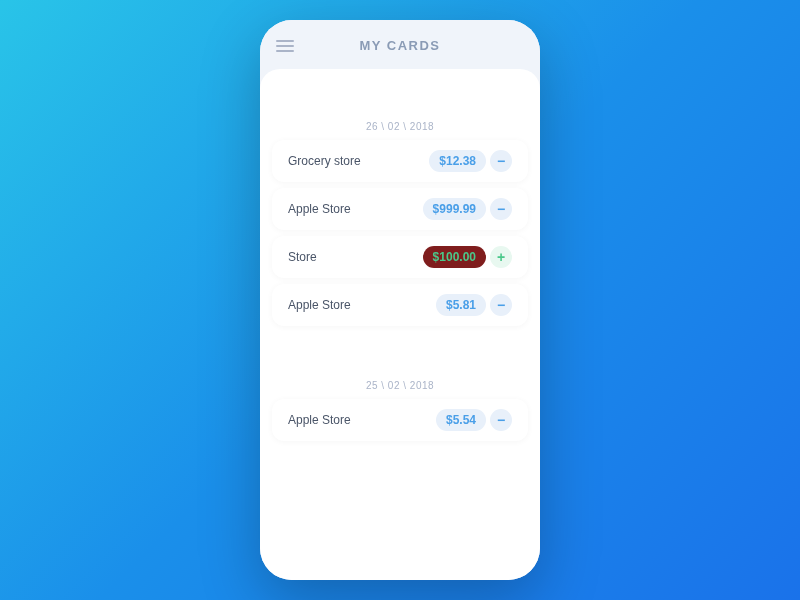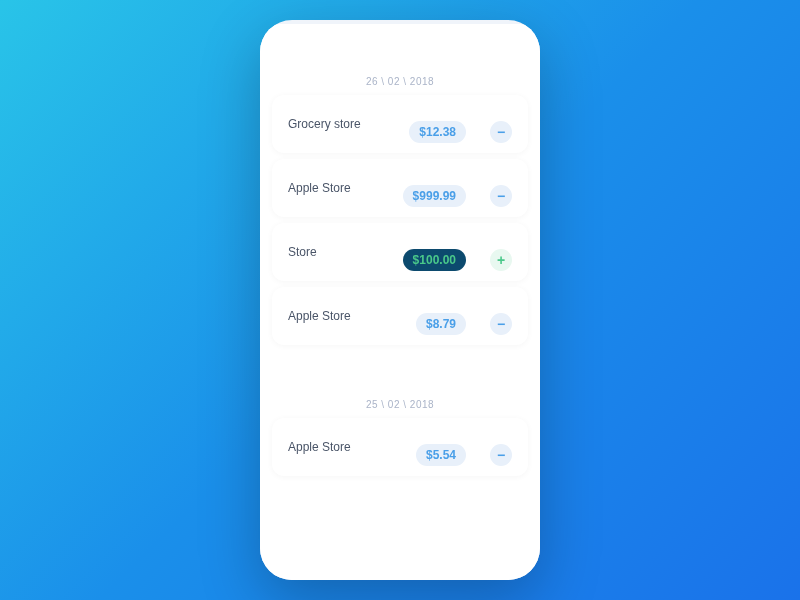--- a/index.html
+++ b/index.html
@@ -180,35 +180,34 @@
     }
     .transaction-name {
       font-size: 12px;
       font-weight: 500;
       color: #4a5568;
       flex: 1;
     }
     .transaction-right {
       display: flex;
       align-items: center;
-      gap: 24px;
-      margin-top: 16px;
+      gap: 4px;
     }
     .amount-badge {
       padding: 4px 10px;
       border-radius: 16px;
       font-size: 12px;
       font-weight: 600;
     }
     .amount-badge.expense {
       background: #e8f0fa;
       color: #4a9fe8;
     }
     .amount-badge.income {
-      background: #0c4a6e;
+      background: #7f1d1d;
       color: #4ac88a;
     }
     .action-btn {
       width: 22px;
       height: 22px;
       border-radius: 50%;
       border: none;
       display: flex;
       align-items: center;
       justify-content: center;
@@ -228,20 +227,28 @@
 
     .section-divider {
       height: 8px;
     }
   </style>
 </head>
 <body>
 
 <div class="phone-container">
 
+  <div class="header">
+    <div class="header-menu">
+      <div class="menu-line"></div>
+      <div class="menu-line"></div>
+      <div class="menu-line"></div>
+    </div>
+    <span class="header-title">MY CARDS</span>
+  </div>
 
 
   <div class="transactions-area" id="transactions-container">
   <div class="date-label">26 \ 02 \ 2018</div>
       <div class="transaction-item">
         <span class="transaction-name">Grocery store</span>
         <div class="transaction-right">
           <span class="amount-badge expense">$12.38</span>
           <button class="action-btn minus">−</button>
         </div>
@@ -256,21 +263,21 @@
       <div class="transaction-item">
         <span class="transaction-name">Store</span>
         <div class="transaction-right">
           <span class="amount-badge income">$100.00</span>
           <button class="action-btn plus">+</button>
         </div>
       </div>
       <div class="transaction-item">
         <span class="transaction-name">Apple Store</span>
         <div class="transaction-right">
-          <span class="amount-badge expense">$8.79</span>
+          <span class="amount-badge expense">$5.81</span>
           <button class="action-btn minus">−</button>
         </div>
       </div>
       <div class="section-divider"></div>
       <div class="date-label">25 \ 02 \ 2018</div>
       <div class="transaction-item">
         <span class="transaction-name">Apple Store</span>
         <div class="transaction-right">
           <span class="amount-badge expense">$5.54</span>
           <button class="action-btn minus">−</button>

